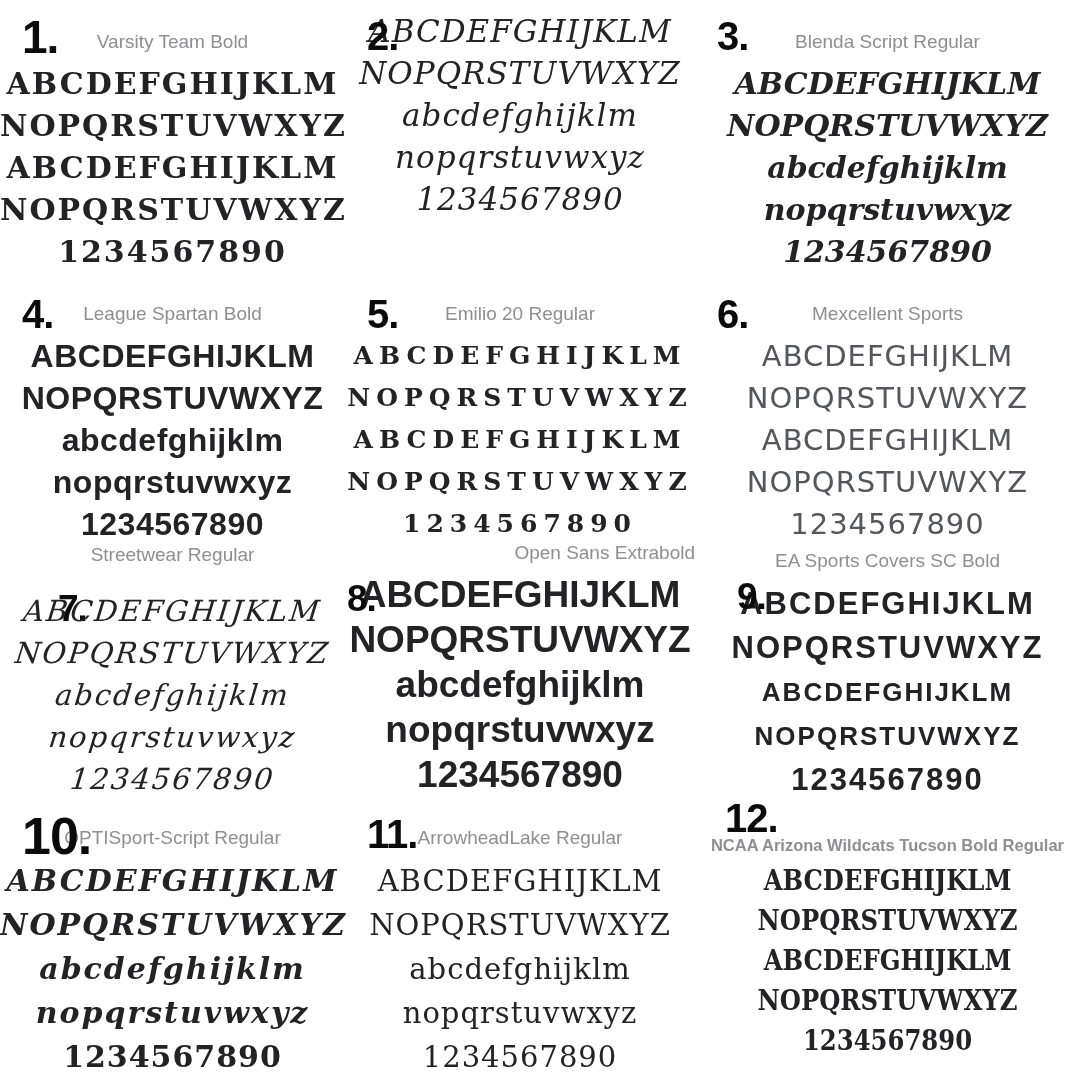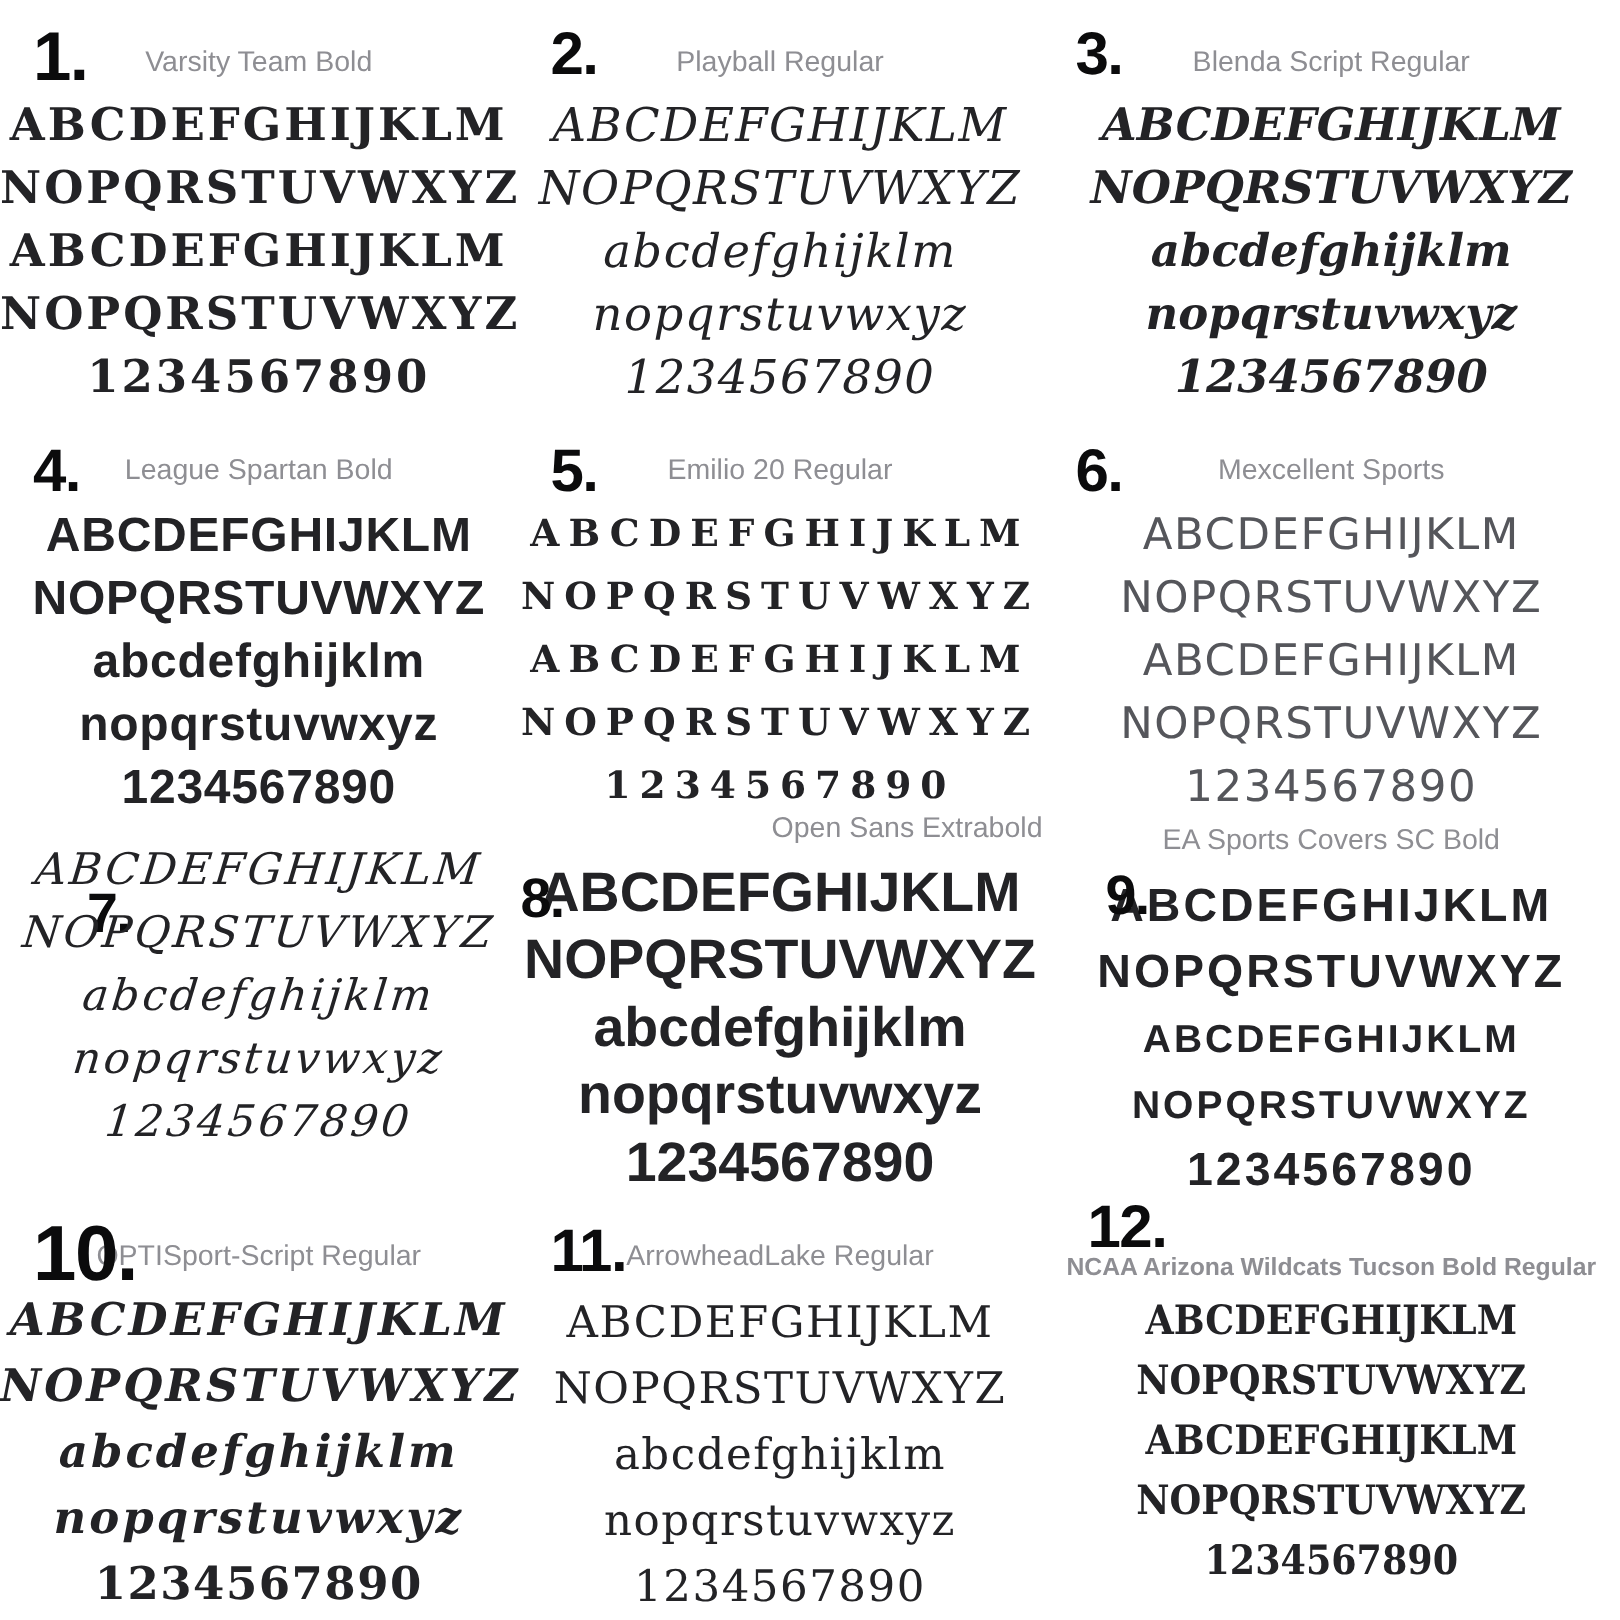--- a/index.html
+++ b/index.html
@@ -58,21 +58,20 @@
       <div class="line">ABCDEFGHIJKLM</div>
       <div class="line">NOPQRSTUVWXYZ</div>
       <div class="line">ABCDEFGHIJKLM</div>
       <div class="line">NOPQRSTUVWXYZ</div>
       <div class="line">1234567890</div>
     </div>
   </div>
 
   <div class="cell c2">
     <div class="num">2.</div>
-    <div class="label">Playball Regular</div>
     <div class="lines f2">
       <div class="line">ABCDEFGHIJKLM</div>
       <div class="line">NOPQRSTUVWXYZ</div>
       <div class="line">abcdefghijklm</div>
       <div class="line">nopqrstuvwxyz</div>
       <div class="line">1234567890</div>
     </div>
   </div>
 
   <div class="cell c3">
@@ -118,20 +117,21 @@
       <div class="line">ABCDEFGHIJKLM</div>
       <div class="line">NOPQRSTUVWXYZ</div>
       <div class="line">ABCDEFGHIJKLM</div>
       <div class="line">NOPQRSTUVWXYZ</div>
       <div class="line">1234567890</div>
     </div>
   </div>
 
   <div class="cell c7">
     <div class="num">7.</div>
+    <div class="label">Streetwear Regular</div>
     <div class="lines f7">
       <div class="line">ABCDEFGHIJKLM</div>
       <div class="line">NOPQRSTUVWXYZ</div>
       <div class="line">abcdefghijklm</div>
       <div class="line">nopqrstuvwxyz</div>
       <div class="line">1234567890</div>
     </div>
   </div>
 
   <div class="cell c8">

